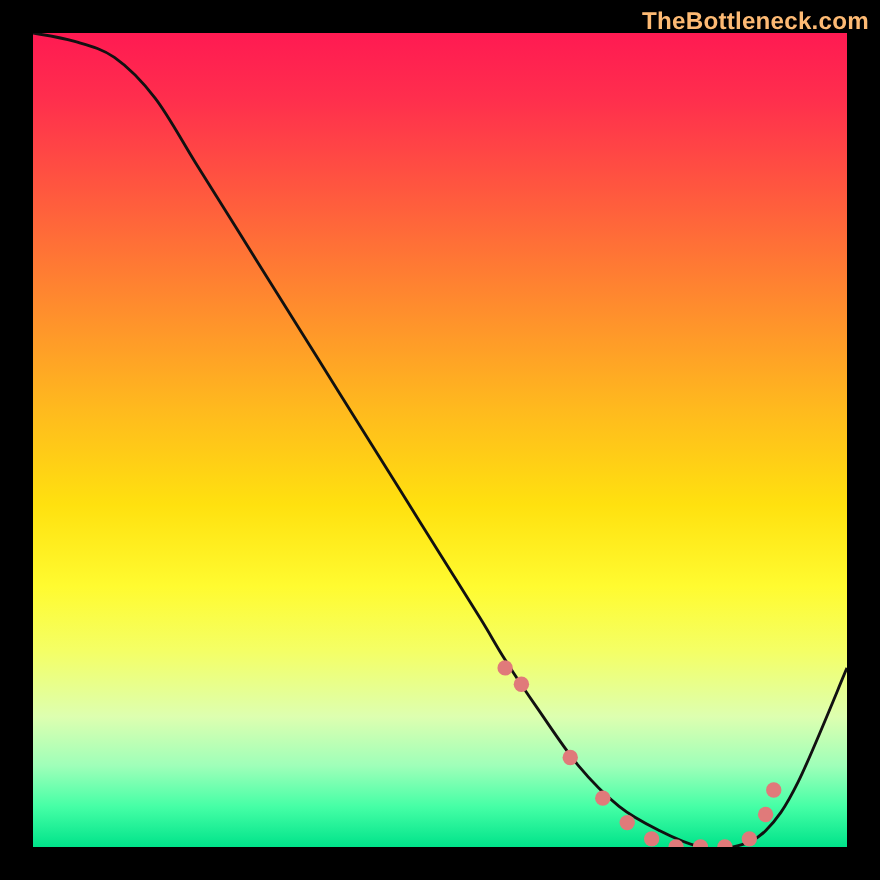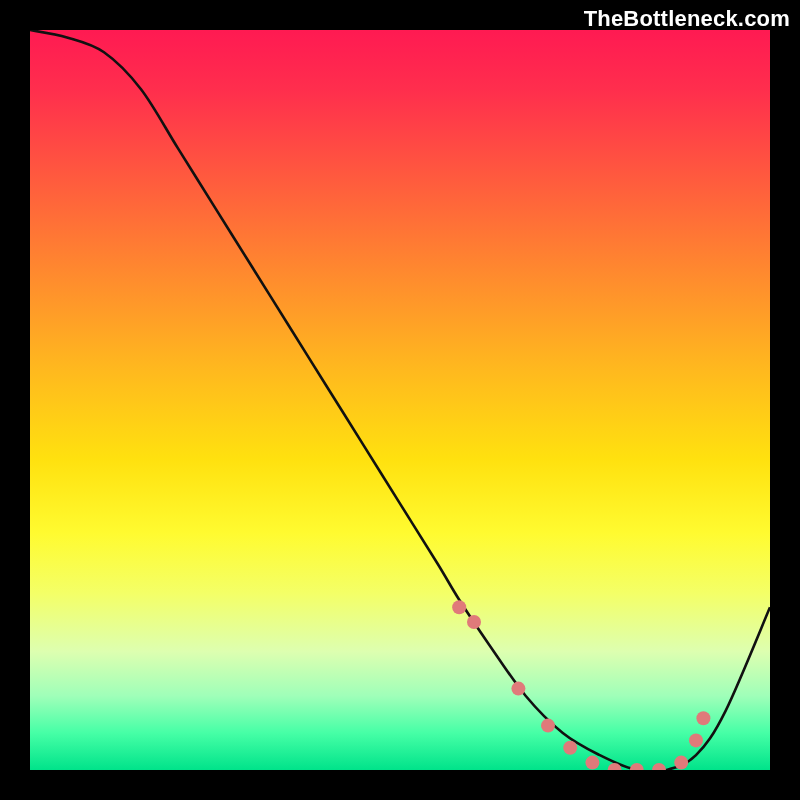--- a/index.html
+++ b/index.html
@@ -13,21 +13,21 @@
   }
   .frame {
     position: absolute;
     inset: 0;
     background: #000;
   }
   .watermark {
     position: absolute;
     top: 6px;
     right: 10px;
-    color: #ffffff;
+    color: #fdba74;
     font-size: 22px;
     font-weight: 600;
     letter-spacing: 0.2px;
     z-index: 5;
     user-select: none;
   }
   .plot {
     position: absolute;
     left: 30px;
     top: 30px;

